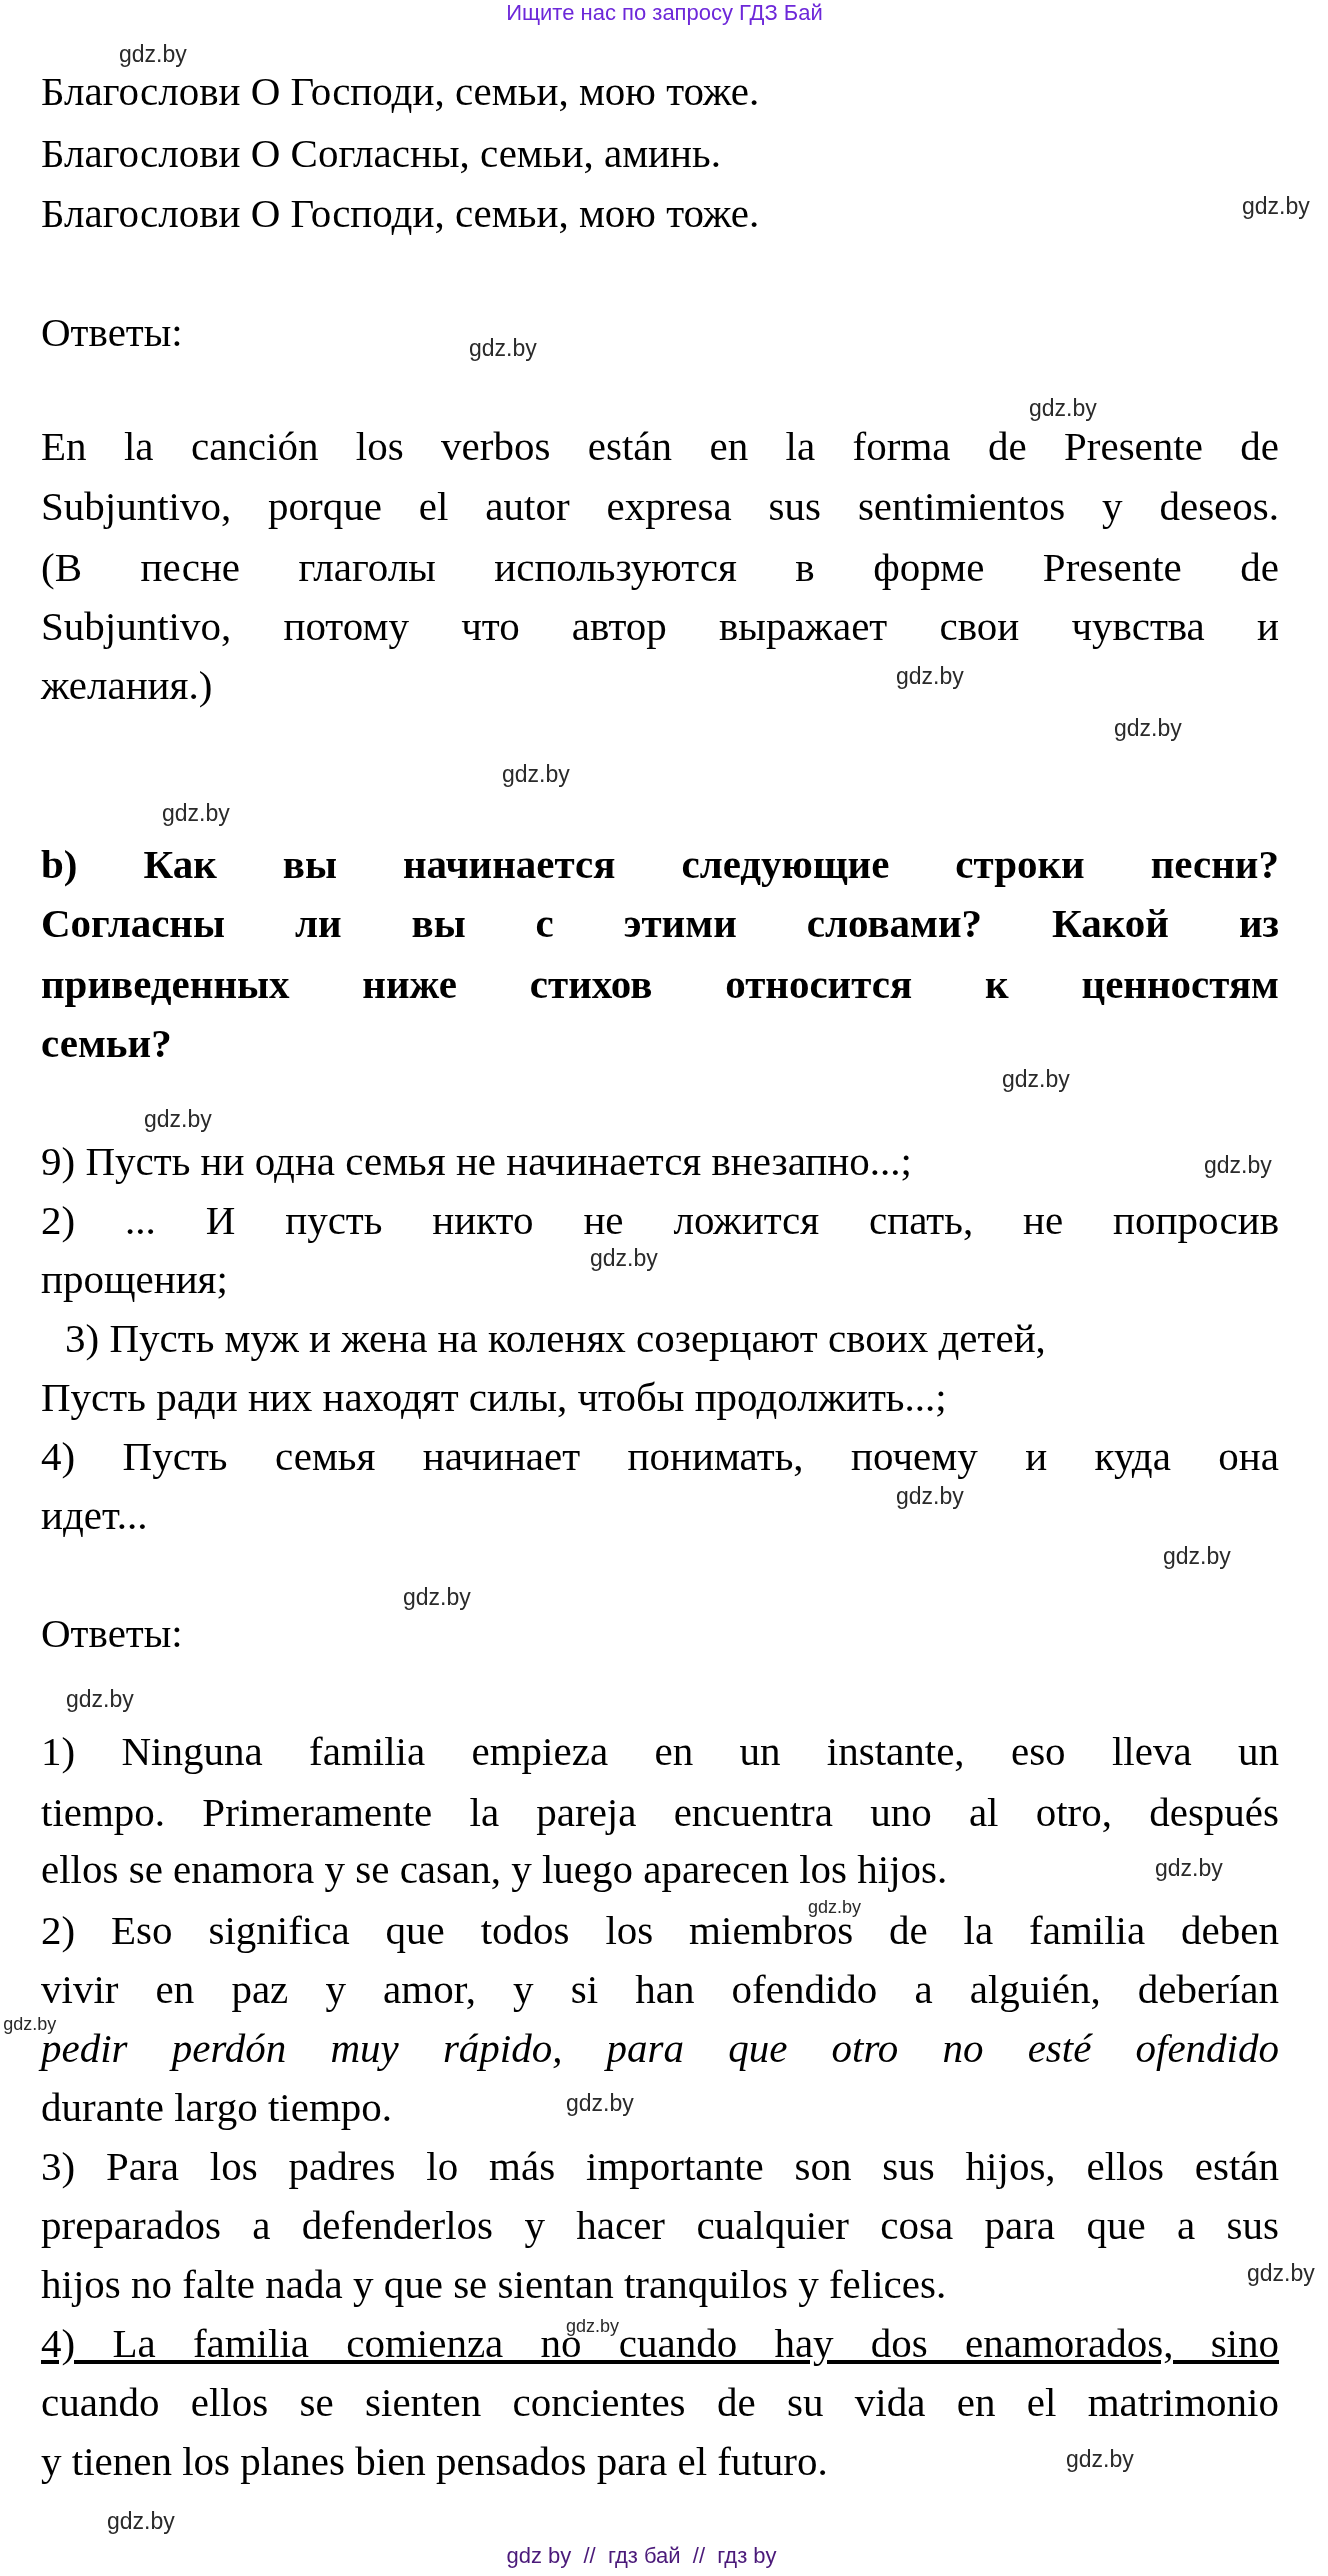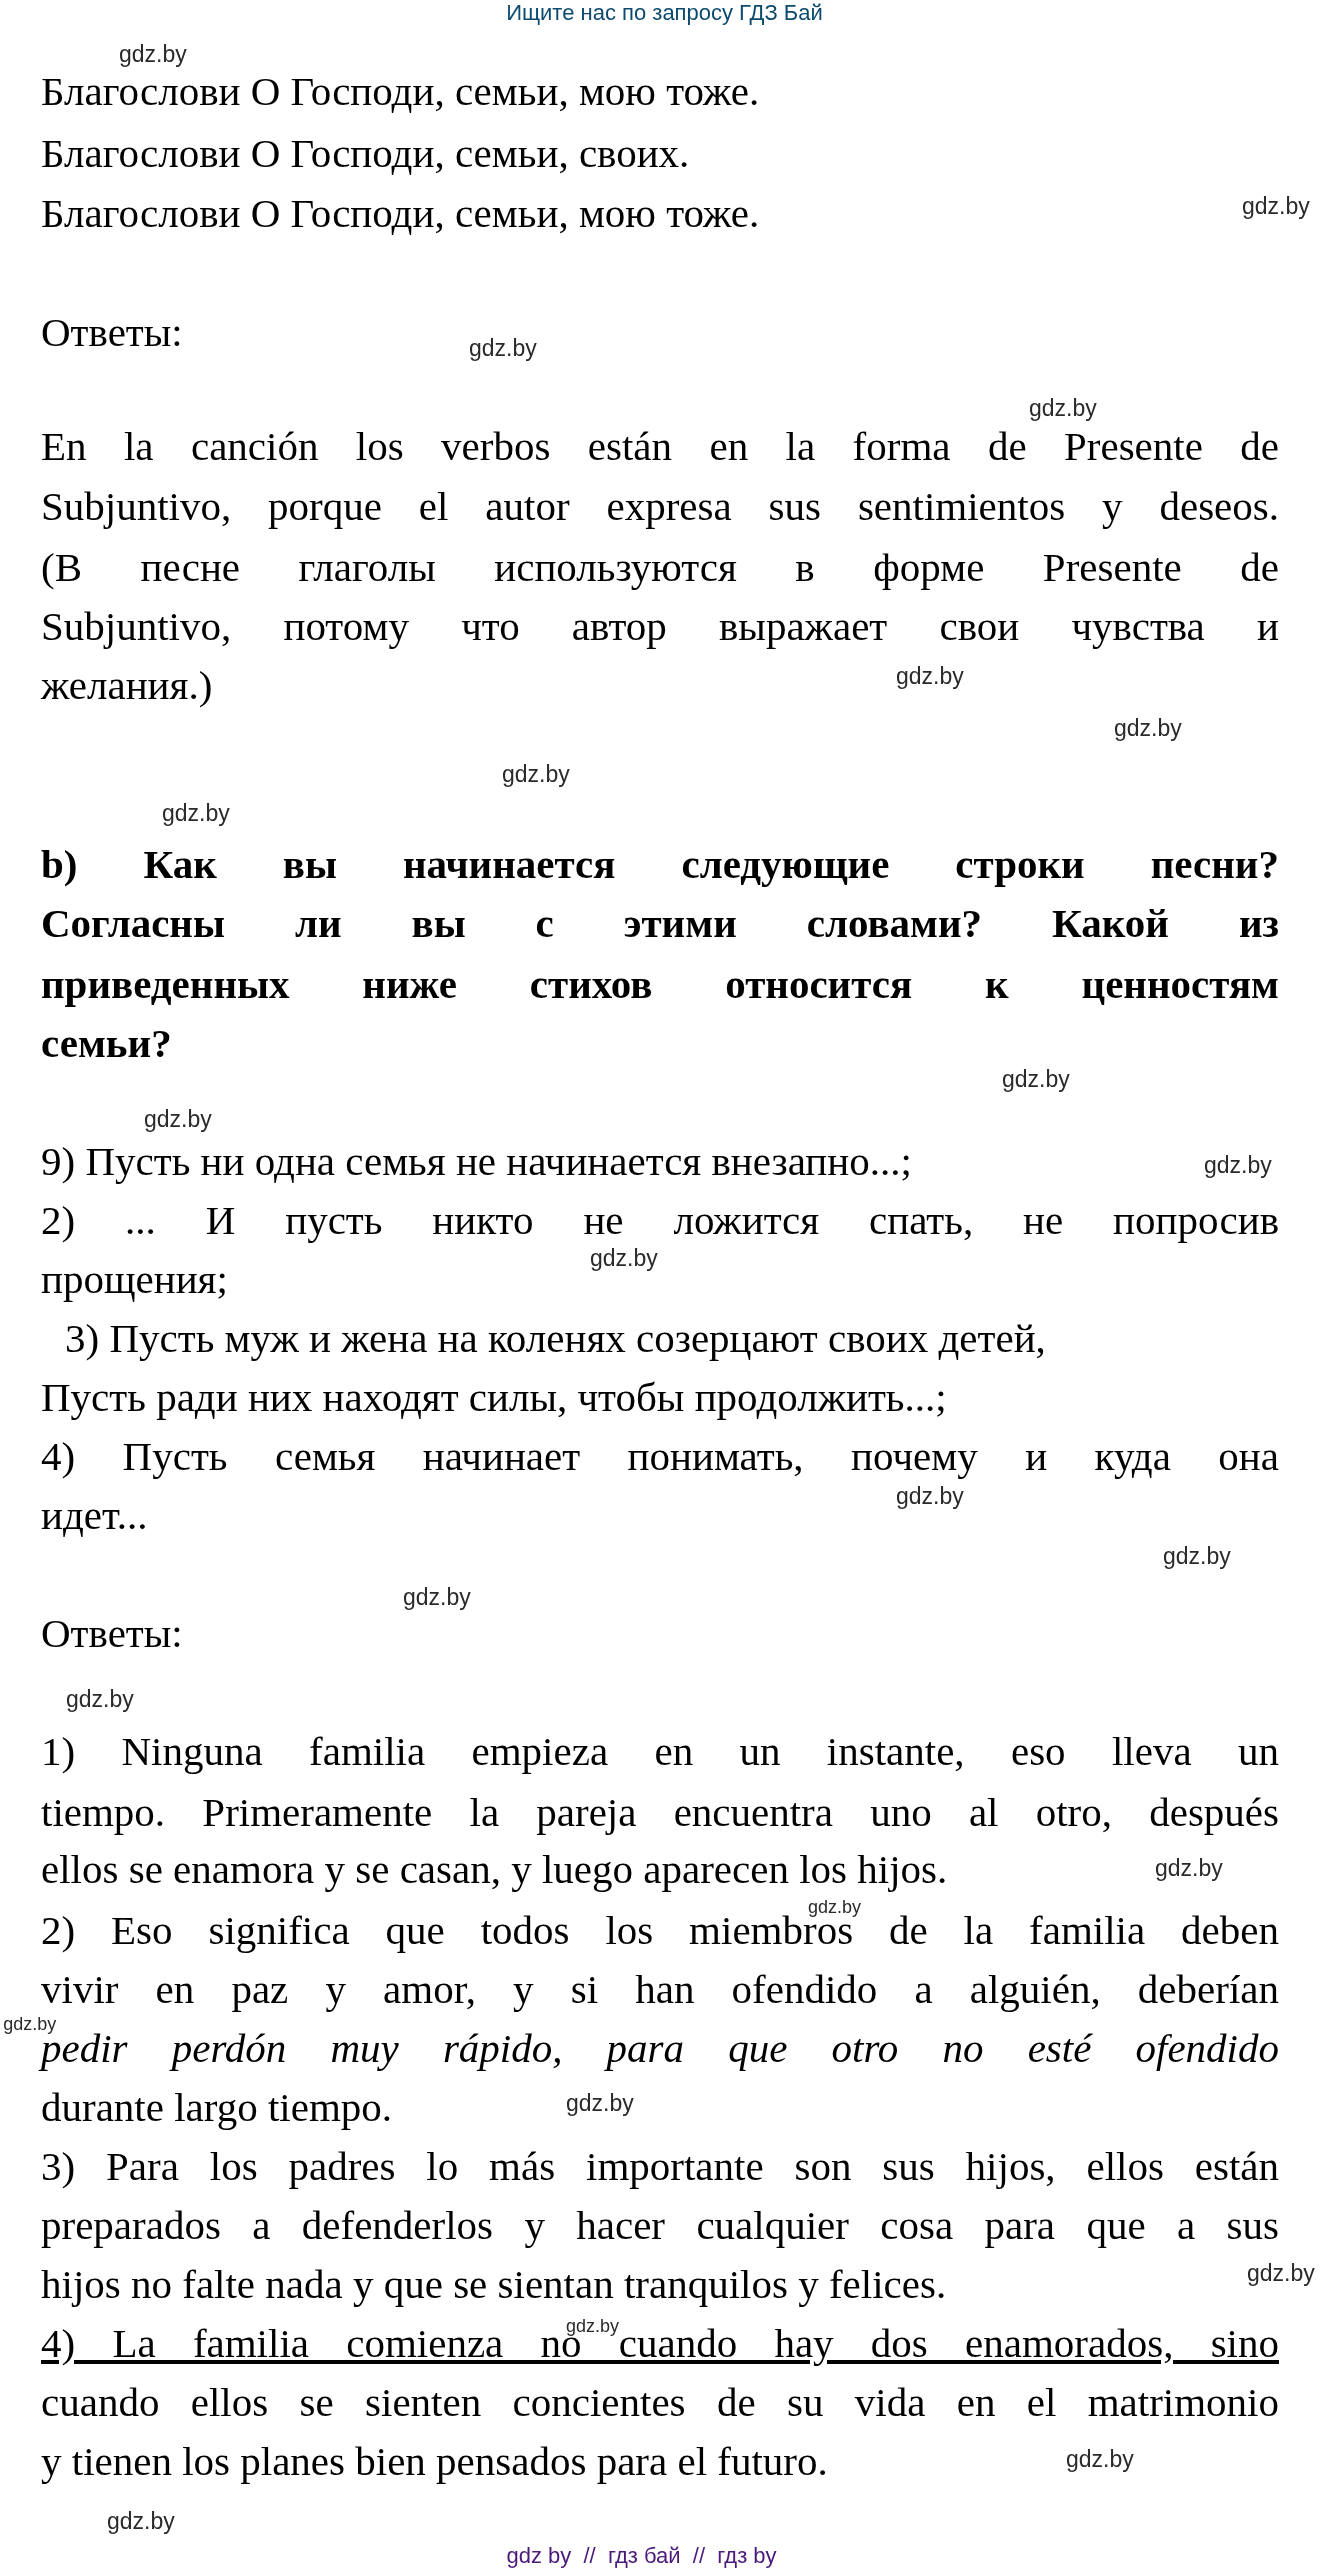--- a/index.html
+++ b/index.html
@@ -11,21 +11,21 @@
   .line { position: absolute; left: 41px; width: 1238px; font-family: "Liberation Serif", serif;
     font-size: 41px; line-height: 49px; color: #000; white-space: nowrap; }
   .just { text-align: justify; text-align-last: justify; white-space: normal; }
   .bold { font-weight: bold; }
   .wm { position: absolute; font-family: "Liberation Sans", sans-serif; font-size: 23px;
     line-height: 26px; color: #2a2a2a; }
 </style>
 </head>
 <body>
 
-<div class="header" style="color:#0c4a6e;">Ищите нас по запросу ГДЗ Бай</div>
+<div class="header" style="color:#6d28d9;">Ищите нас по запросу ГДЗ Бай</div>
 
 <div class="wm" style="left:119px;top:41px;">gdz.by</div>
 <div class="wm" style="left:1242px;top:193px;">gdz.by</div>
 <div class="wm" style="left:469px;top:335px;">gdz.by</div>
 <div class="wm" style="left:1029px;top:395px;">gdz.by</div>
 <div class="wm" style="left:896px;top:663px;">gdz.by</div>
 <div class="wm" style="left:1114px;top:715px;">gdz.by</div>
 <div class="wm" style="left:502px;top:761px;">gdz.by</div>
 <div class="wm" style="left:162px;top:800px;">gdz.by</div>
 <div class="wm" style="left:1002px;top:1066px;">gdz.by</div>
@@ -39,21 +39,21 @@
 <div class="wm" style="left:1155px;top:1855px;">gdz.by</div>
 <div class="wm" style="left:808px;top:1894px;font-size:18px;">gdz.by</div>
 <div class="wm" style="left:3.3px;top:2011px;font-size:18px;">gdz.by</div>
 <div class="wm" style="left:566px;top:2090px;">gdz.by</div>
 <div class="wm" style="left:1247px;top:2260px;">gdz.by</div>
 <div class="wm" style="left:566px;top:2313px;font-size:18px;">gdz.by</div>
 <div class="wm" style="left:1066px;top:2446px;">gdz.by</div>
 <div class="wm" style="left:107px;top:2508px;">gdz.by</div>
 
 <div class="line" style="top:67px;">Благослови О Господи, семьи, мою тоже.</div>
-<div class="line" style="top:129px;">Благослови О Господи, семьи, своих.</div>
+<div class="line" style="top:129px;">Благослови О Согласны, семьи, аминь.</div>
 <div class="line" style="top:189px;">Благослови О Господи, семьи, мою тоже.</div>
 
 <div class="line" style="top:308px;">Ответы:</div>
 
 <div class="line just" style="top:422px;">En la canción los verbos están en la forma de Presente de</div>
 <div class="line just" style="top:482px;">Subjuntivo, porque el autor expresa sus sentimientos y deseos.</div>
 <div class="line just" style="top:543px;">(В песне глаголы используются в форме Presente de</div>
 <div class="line just" style="top:602px;">Subjuntivo, потому что автор выражает свои чувства и</div>
 <div class="line" style="top:661px;">желания.)</div>
 

